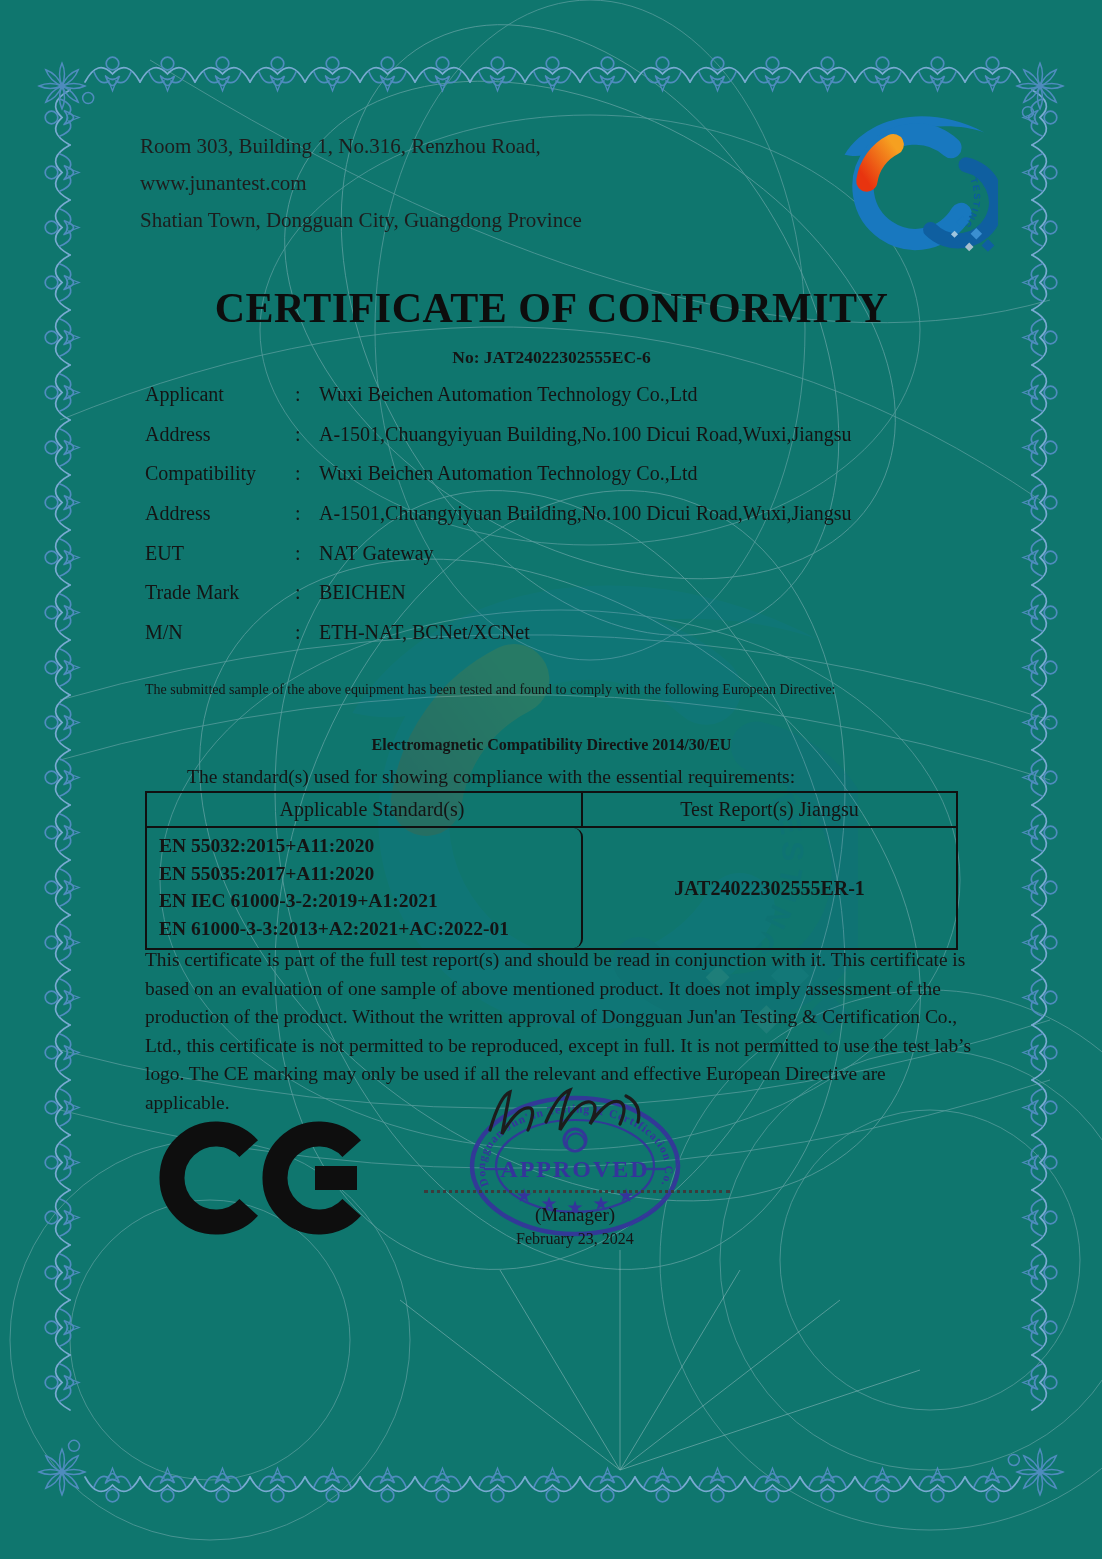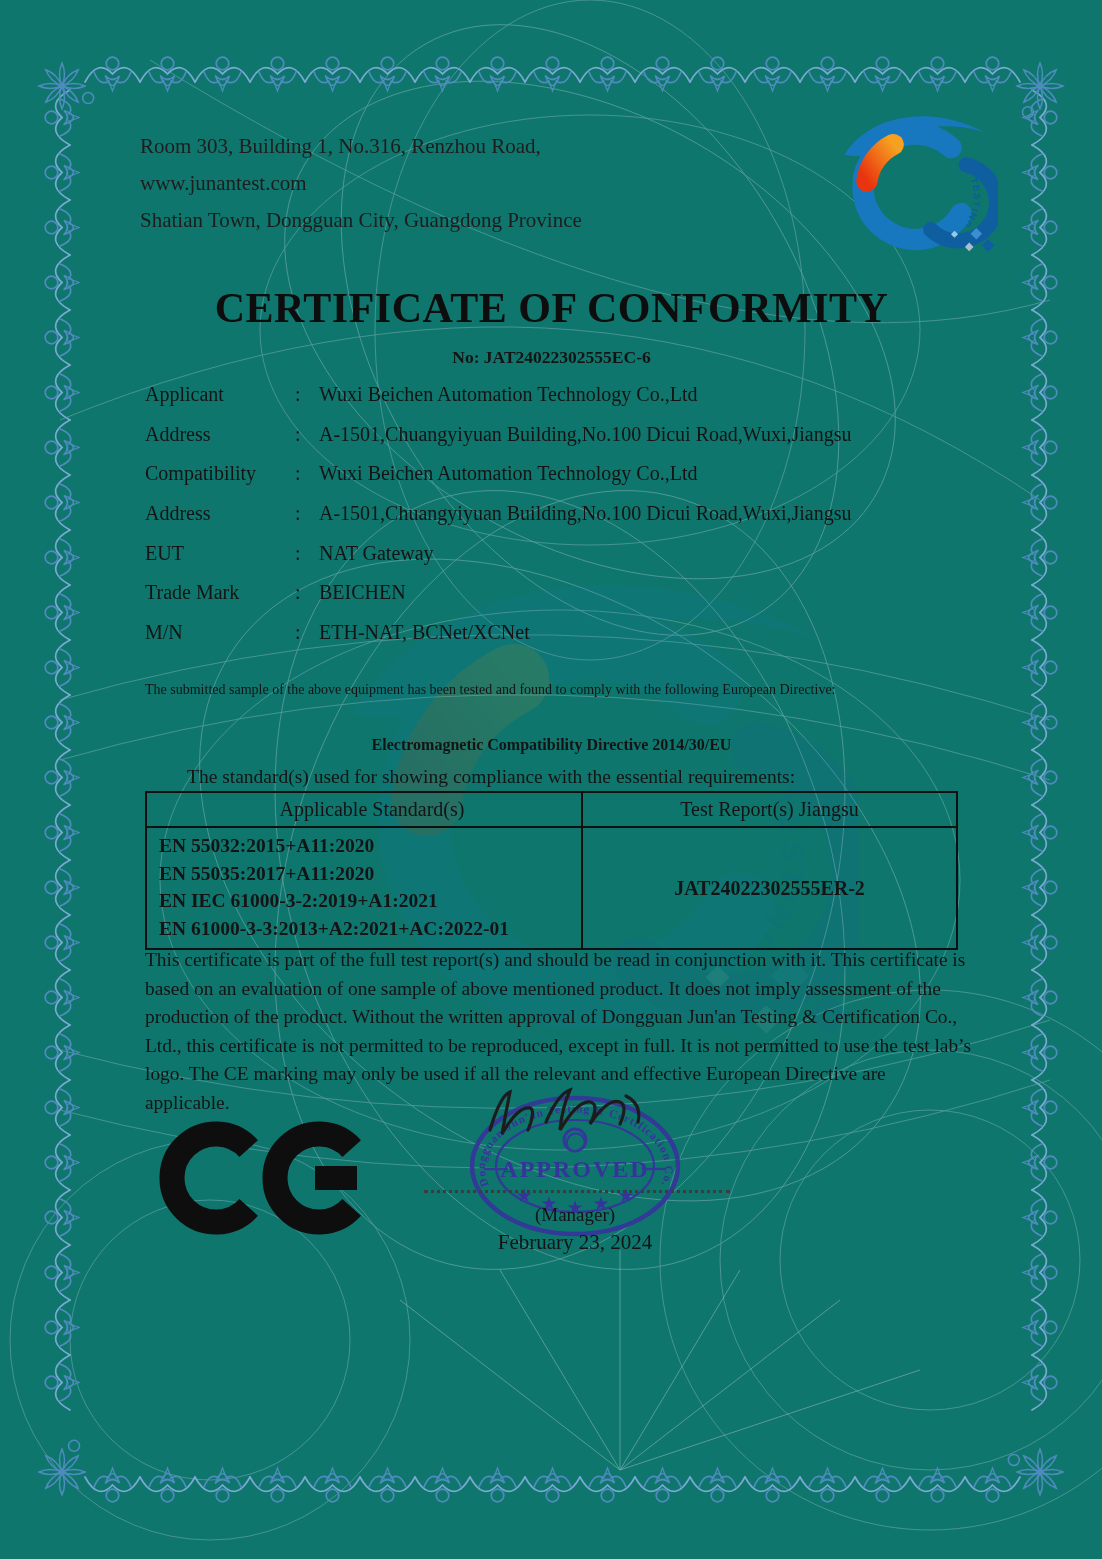--- a/index.html
+++ b/index.html
@@ -21,29 +21,29 @@
   .fields{left:145px;top:383px;width:822px;}
   .field-row{display:grid;grid-template-columns:150px 24px 1fr;height:39.7px;font-size:20px;align-items:start;}
   .intro{left:145px;top:675px;width:816px;font-size:14px;line-height:29px;}
   .directive{left:145px;top:736px;width:813px;text-align:center;font-size:16px;font-weight:bold;}
   .std-intro{left:145px;top:766px;width:822px;font-size:19.5px;margin-left:42px;}
   .std-table{left:145px;top:791px;width:809px;border:2px solid #101010;}
   .tbl-head{display:grid;grid-template-columns:436px 1fr;border-bottom:2px solid #101010;height:33px;font-size:20px;}
   .tbl-head>div{display:flex;align-items:center;justify-content:center;}
   .tbl-head>div:first-child{border-right:2px solid #101010;margin-left:16px;}
   .tbl-body{display:grid;grid-template-columns:436px 1fr;}
-  .std-cell{border-right:2px solid #101010;padding:4px 0 6px 12px;}
+  .std-cell{border-right:2px solid #101010;padding:4px 0 6px 12px;border-radius:9px;}
   .std-line{font-size:19.5px;font-weight:bold;line-height:27.5px;}
   .report-cell{display:flex;align-items:center;justify-content:center;font-size:20px;font-weight:bold;}
   .disclaimer{left:145px;top:946px;width:827px;font-size:19.4px;line-height:28.6px;}
   .ce-box{left:158px;top:1116px;width:218px;height:124px;z-index:2;}
   .stamp-box{left:450px;top:1078px;width:250px;height:175px;z-index:3;}
   .dotline{left:424px;top:1176px;width:306px;height:14px;border-bottom:3px dotted #3c3c3c;z-index:4;}
   .manager{left:455px;top:1204px;width:240px;text-align:center;font-size:19px;z-index:4;}
-  .sigdate{left:455px;top:1230px;width:240px;text-align:center;font-size:21px;z-index:4;}
+  .sigdate{left:455px;top:1230px;width:240px;text-align:center;font-size:16px;z-index:4;}
 </style>
 </head>
 <body>
 
 <div class="page">
 
   <svg id="guilloche" class="abs" width="1102" height="1559">
     <g fill="none" stroke="#c9d8e4" stroke-width="0.8" opacity="0.38">
       <ellipse cx="590" cy="330" rx="330" ry="215"></ellipse>
       <ellipse cx="590" cy="330" rx="330" ry="215" transform="rotate(30 590 330)"></ellipse>
@@ -273,21 +273,21 @@
       <div>Applicable Standard(s)</div>
       <div>Test Report(s) Jiangsu</div>
     </div>
     <div class="tbl-body">
       <div class="std-cell">
         <div class="std-line">EN 55032:2015+A11:2020</div>
         <div class="std-line">EN 55035:2017+A11:2020</div>
         <div class="std-line">EN IEC 61000-3-2:2019+A1:2021</div>
         <div class="std-line">EN 61000-3-3:2013+A2:2021+AC:2022-01</div>
       </div>
-      <div class="report-cell">JAT24022302555ER-2</div>
+      <div class="report-cell">JAT24022302555ER-1</div>
     </div>
   </div>
 
   <div class="abs content disclaimer">This certificate is part of the full test report(s) and should be read in conjunction with it. This certificate is based on an evaluation of one sample of above mentioned product. It does not imply assessment of the production of the product. Without the written approval of Dongguan Jun'an Testing &amp; Certification Co., Ltd., this certificate is not permitted to be reproduced, except in full. It is not permitted to use the test lab’s logo. The CE marking may only be used if all the relevant and effective European Directive are applicable.</div>
 
   <div class="abs ce-box">
     <svg width="218" height="124" viewBox="0 0 218 124">
       <g fill="none" stroke="#0e0e0e" stroke-width="25">
         <path d="M90.7,32.6 A44,44 0 1 0 90.7,91.4"></path>
         <path d="M193.7,32.6 A44,44 0 1 0 193.7,91.4"></path>

